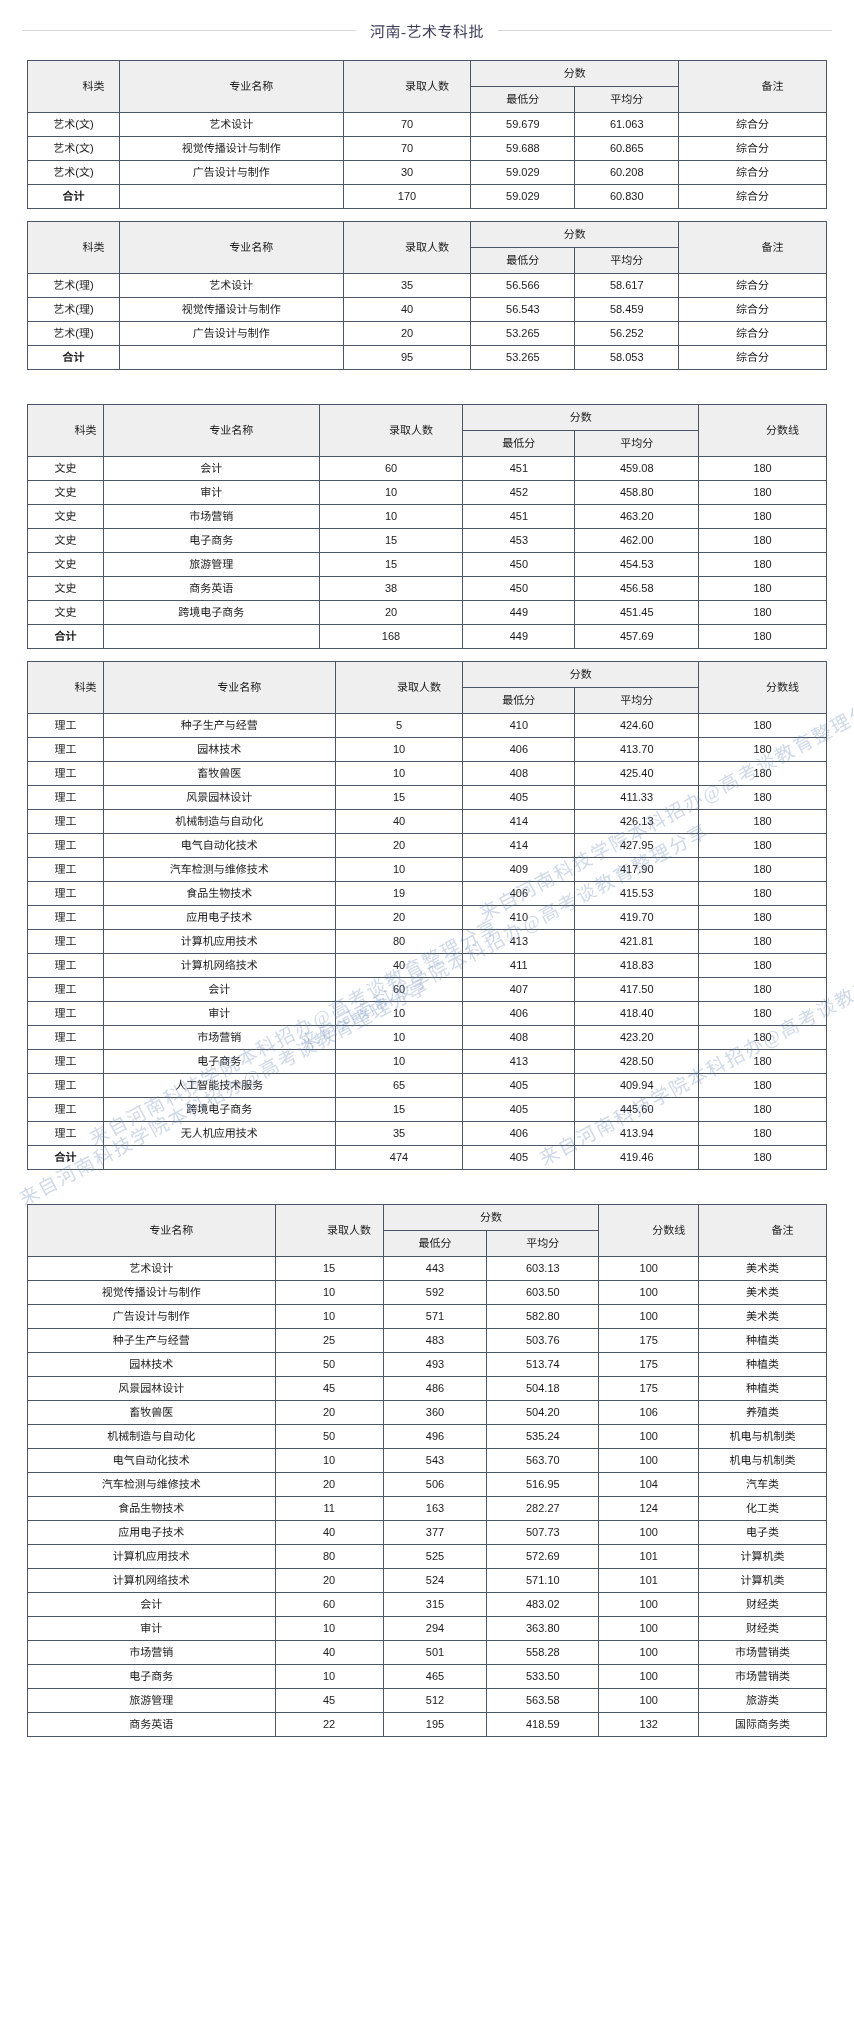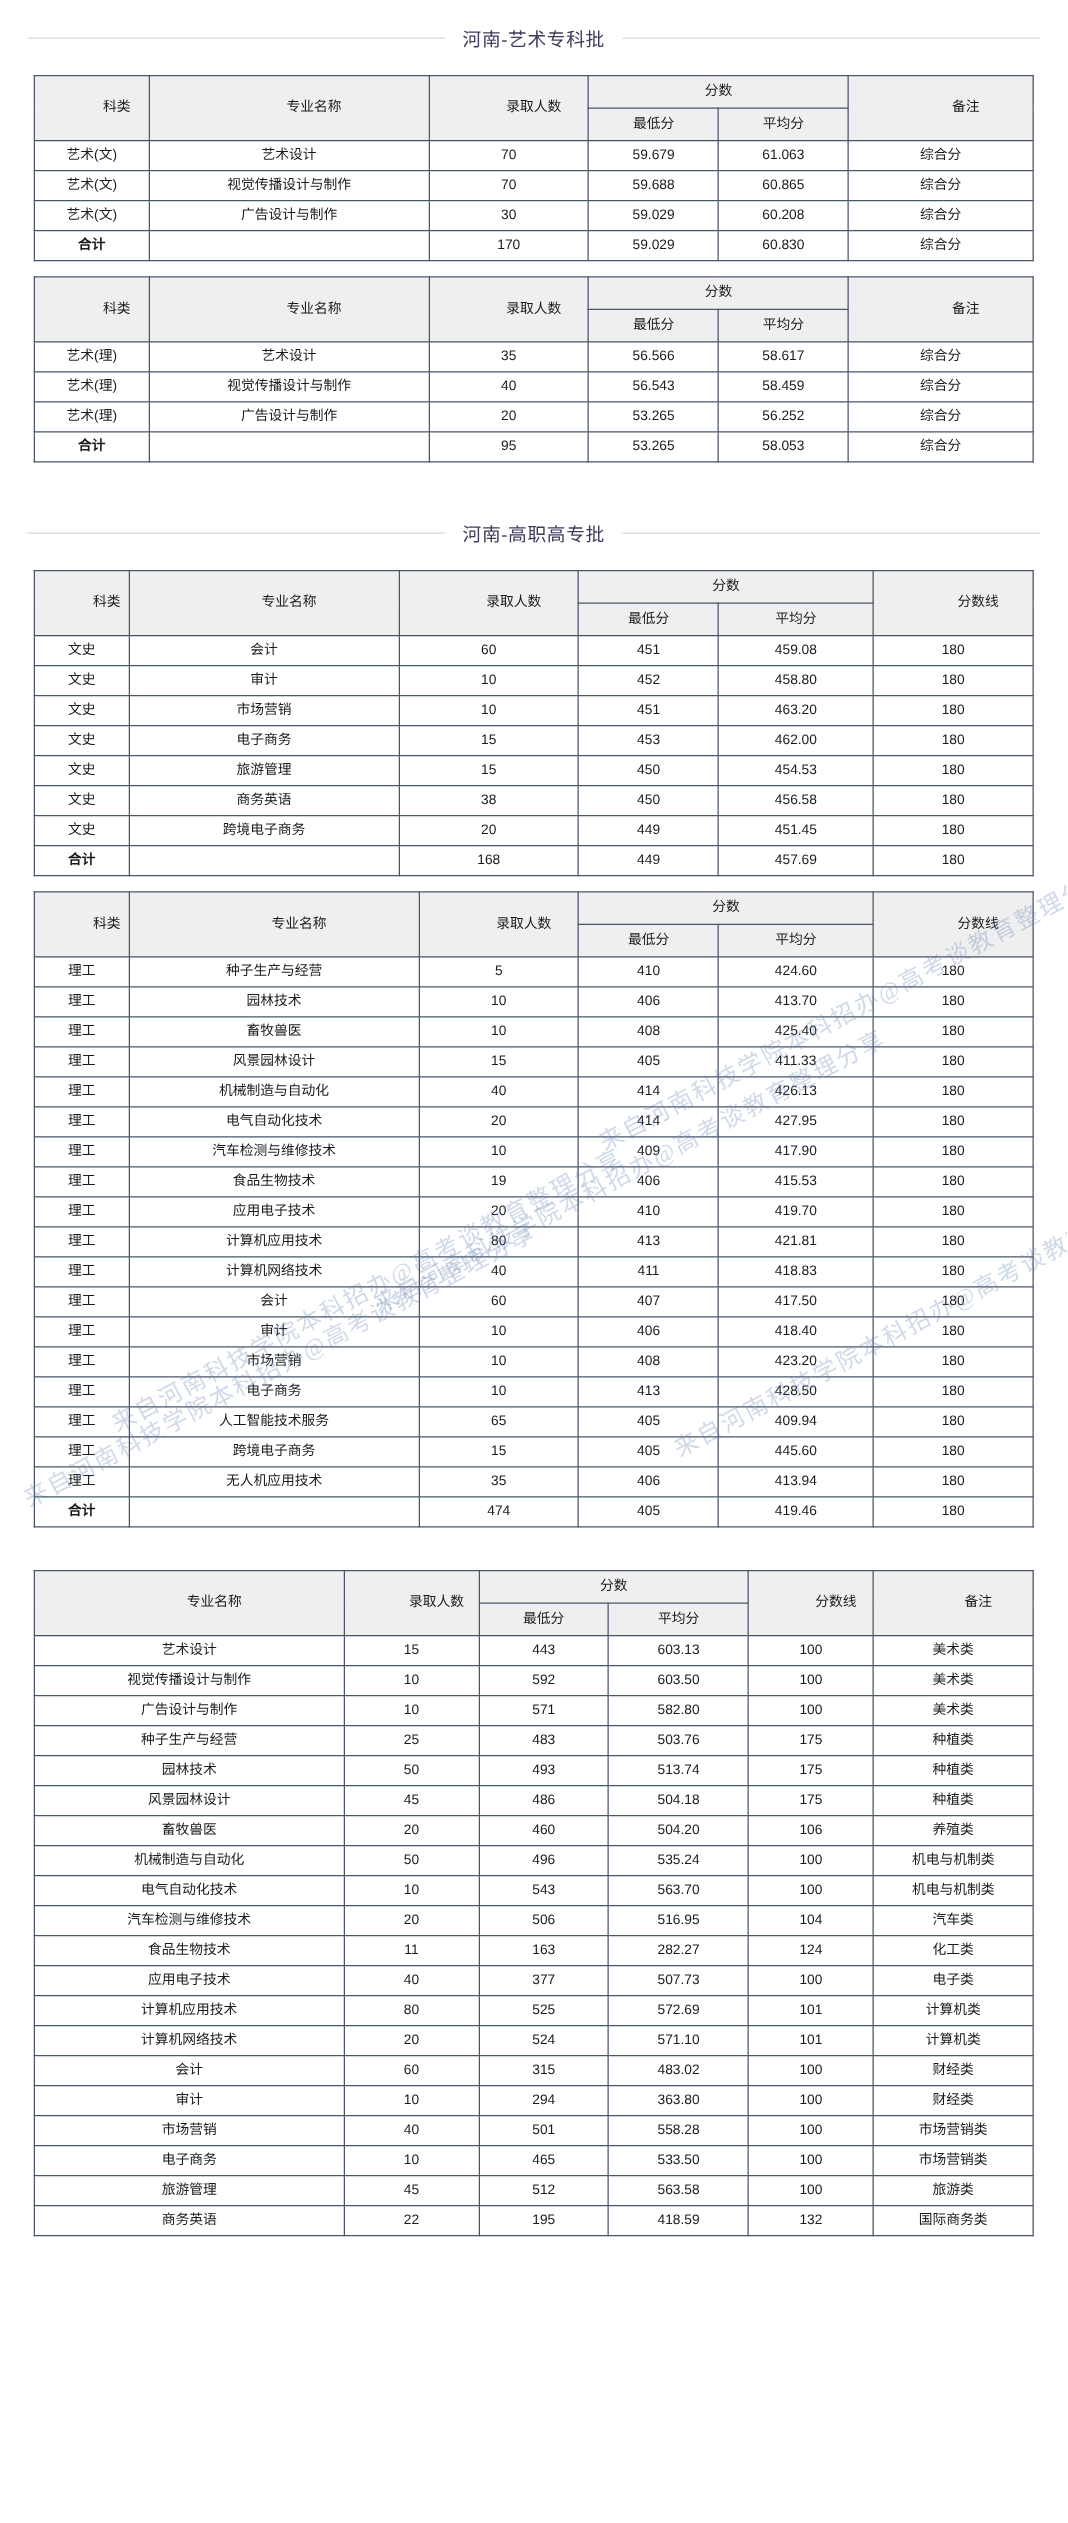--- a/index.html
+++ b/index.html
@@ -40,21 +40,21 @@
   }
   .section-head .title {
     flex: 0 0 auto;
     padding: 0 14px;
     font-size: 15px;
     font-weight: 400;
     color: #3d3d5c;
     letter-spacing: 0.5px;
     white-space: nowrap;
   }
-  .section-head.first { margin-top: 8px; }
+  .section-head.first { margin-top: 8px; font-family: Liberation Serif, serif; }
   .spacer-lg { height: 34px; }
   .spacer-sm { height: 12px; }
 
   
   .tbl-wrap {
     padding: 0 27px;
     box-sizing: border-box;
   }
   table.score {
     width: 100%;
@@ -242,25 +242,20 @@
           <td>53.265</td>
           <td>58.053</td>
           <td>综合分</td>
         </tr>
       </tbody>
     </table>
   </div>
 
   <div class="spacer-lg"></div>
 
-  <div class="section-head">
-    <div class="rule"></div>
-    <div class="title">河南-高职高专批</div>
-    <div class="rule"></div>
-  </div>
 
   <div class="tbl-wrap">
     <table class="score">
       <colgroup>
         <col style="width:9.5%">
           <col style="width:27%">
           <col style="width:18%">
         <col style="width:14%">
           <col style="width:15.5%">
           <col style="width:16%">
@@ -600,21 +595,21 @@
             <td>风景园林设计</td>
             <td>45</td>
             <td>486</td>
             <td>504.18</td>
             <td>175</td>
             <td>种植类</td>
           </tr>
         <tr>
             <td>畜牧兽医</td>
             <td>20</td>
-            <td>460</td>
+            <td>360</td>
             <td>504.20</td>
             <td>106</td>
             <td>养殖类</td>
           </tr>
         <tr>
             <td>机械制造与自动化</td>
             <td>50</td>
             <td>496</td>
             <td>535.24</td>
             <td>100</td>

